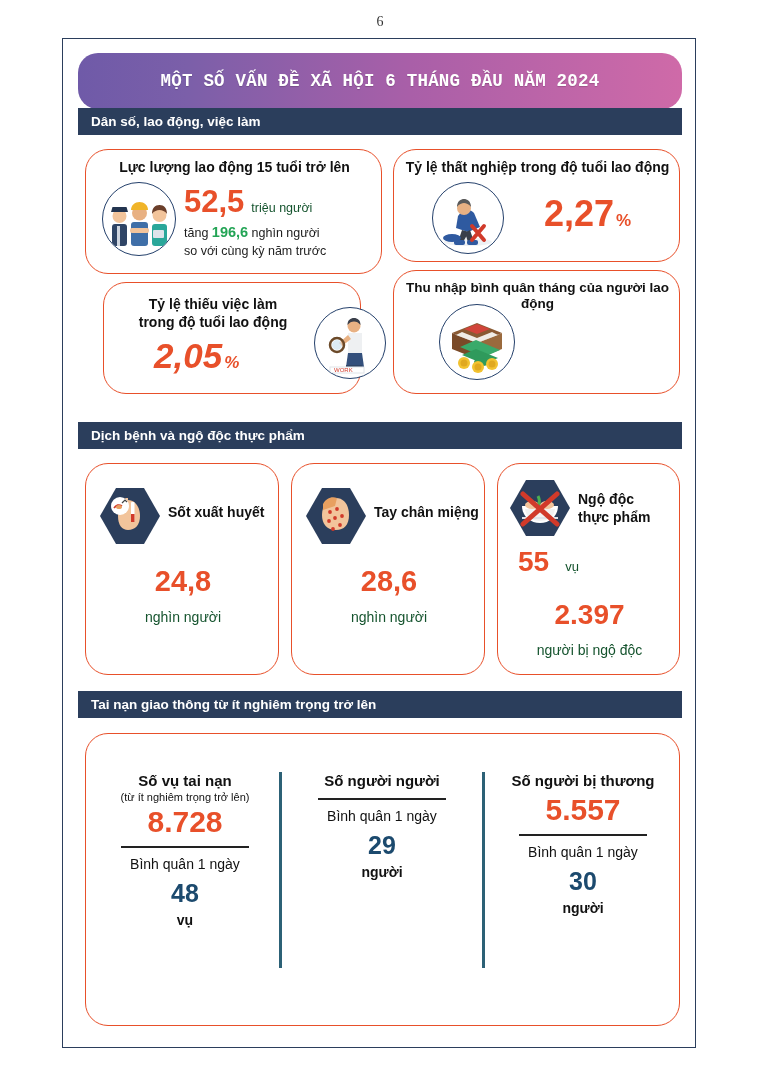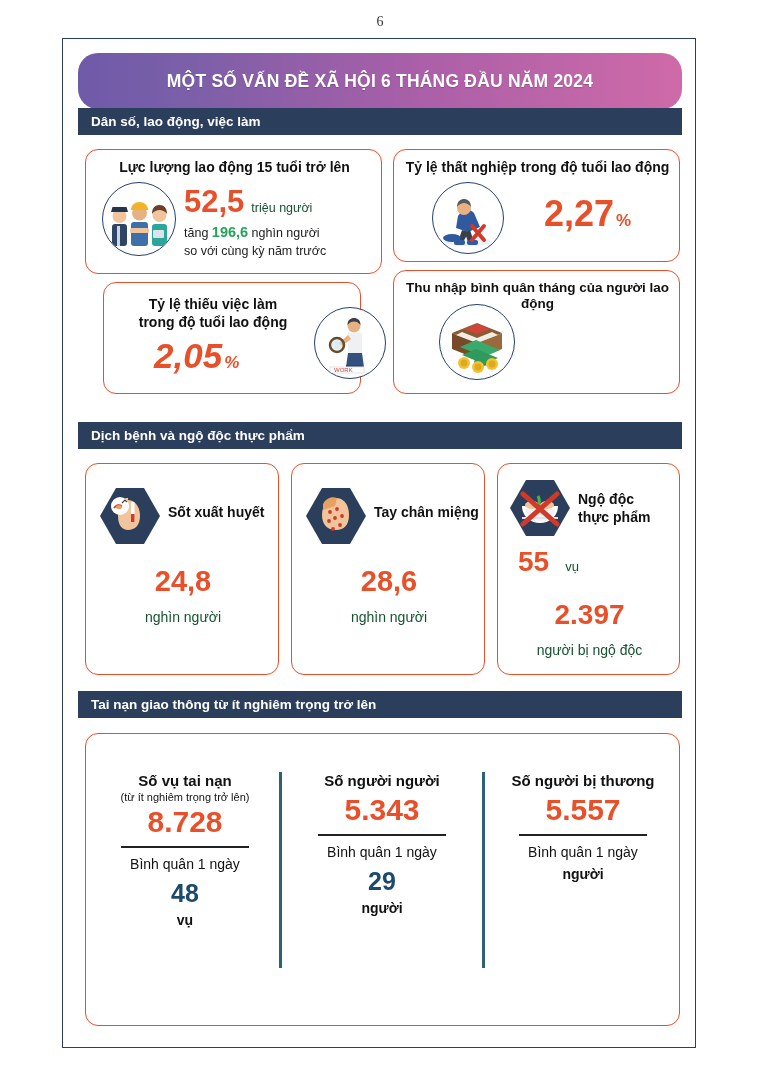--- a/index.html
+++ b/index.html
@@ -7,29 +7,29 @@
   .page{position:relative;width:760px;height:1074px;}
 
   .page-number{position:absolute;top:14px;left:0;width:760px;text-align:center;
     font-family:"Liberation Serif",serif;font-size:14px;color:#333;}
 
   .frame{position:absolute;left:62px;top:38px;width:634px;height:1010px;
     border:1.5px solid #2b3e5c;box-sizing:border-box;background:#fff;}
 
   .title-bar{position:absolute;left:15px;top:14px;width:604px;height:56px;
     border-radius:20px;background:linear-gradient(90deg,#6f5aa8 0%,#7b5fa9 18%,#a95fa8 55%,#cf6aa8 100%);
-    display:flex;align-items:center;justify-content:center;}
+    display:flex;align-items:center;justify-content:center;font-family:Liberation Mono, monospace;}
   .title-bar .t{color:#fff;font-size:17.5px;font-weight:bold;letter-spacing:.2px;
     text-shadow:0 1px 1px rgba(0,0,0,.18);}
 
   .section-bar{position:absolute;left:15px;height:27px;width:604px;background:#2b3e5c;
     display:flex;align-items:center;}
   .section-bar .s{color:#fff;font-size:13.5px;font-weight:bold;padding-left:13px;}
 
-  .card{position:absolute;border:1.6px solid #e8502a;border-radius:13px;background:#fff;box-sizing:border-box;}
+  .card{position:absolute;border:1.6px solid #e8502a;border-radius:23px;background:#fff;box-sizing:border-box;}
 
   .hl{font-size:14px;font-weight:bold;color:#111;line-height:1.22;}
   .big-red{color:#e8502a;font-weight:bold;line-height:1;}
   .big-navy{color:#1c4a6e;font-weight:bold;line-height:1;}
   .sub{font-size:12.5px;color:#222;}
   .unit{font-size:12.5px;color:#14532d;}
   .green{color:#23a455;font-weight:bold;}
 
   .circ{border-radius:50%;border:1.6px solid #24406b;box-sizing:border-box;
     display:flex;align-items:center;justify-content:center;overflow:hidden;background:#fff;}
@@ -242,30 +242,30 @@
         <div class="t-note" style="margin-top:2px;">(từ ít nghiêm trọng trở lên)</div>
         <div class="big-red t-num" style="margin-top:4px;">8.728</div>
         <div class="hrule" style="margin:9px auto 0;width:128px;"></div>
         <div class="t-avg" style="margin-top:8px;">Bình quân 1 ngày</div>
         <div class="big-navy t-day" style="margin-top:9px;">48</div>
         <div class="t-unit" style="margin-top:6px;">vụ</div>
       </div>
 
       <div class="t-col" style="left:203px;top:38px;width:186px;">
         <div class="t-title">Số người người</div>
-        <div class="big-red t-num" style="margin-top:6px;">5.343</div>
         <div class="hrule" style="margin:9px auto 0;width:128px;"></div>
         <div class="t-avg" style="margin-top:8px;">Bình quân 1 ngày</div>
         <div class="big-navy t-day" style="margin-top:9px;">29</div>
         <div class="t-unit" style="margin-top:6px;">người</div>
       </div>
 
       <div class="t-col" style="left:404px;top:38px;width:186px;">
         <div class="t-title">Số người bị thương</div>
         <div class="big-red t-num" style="margin-top:6px;">5.557</div>
         <div class="hrule" style="margin:9px auto 0;width:128px;"></div>
         <div class="t-avg" style="margin-top:8px;">Bình quân 1 ngày</div>
+        <div class="big-navy t-day" style="margin-top:9px;">30</div>
         <div class="t-unit" style="margin-top:6px;">người</div>
       </div>
     </div>
 
   </div>
 </div>
 
 </body></html>

